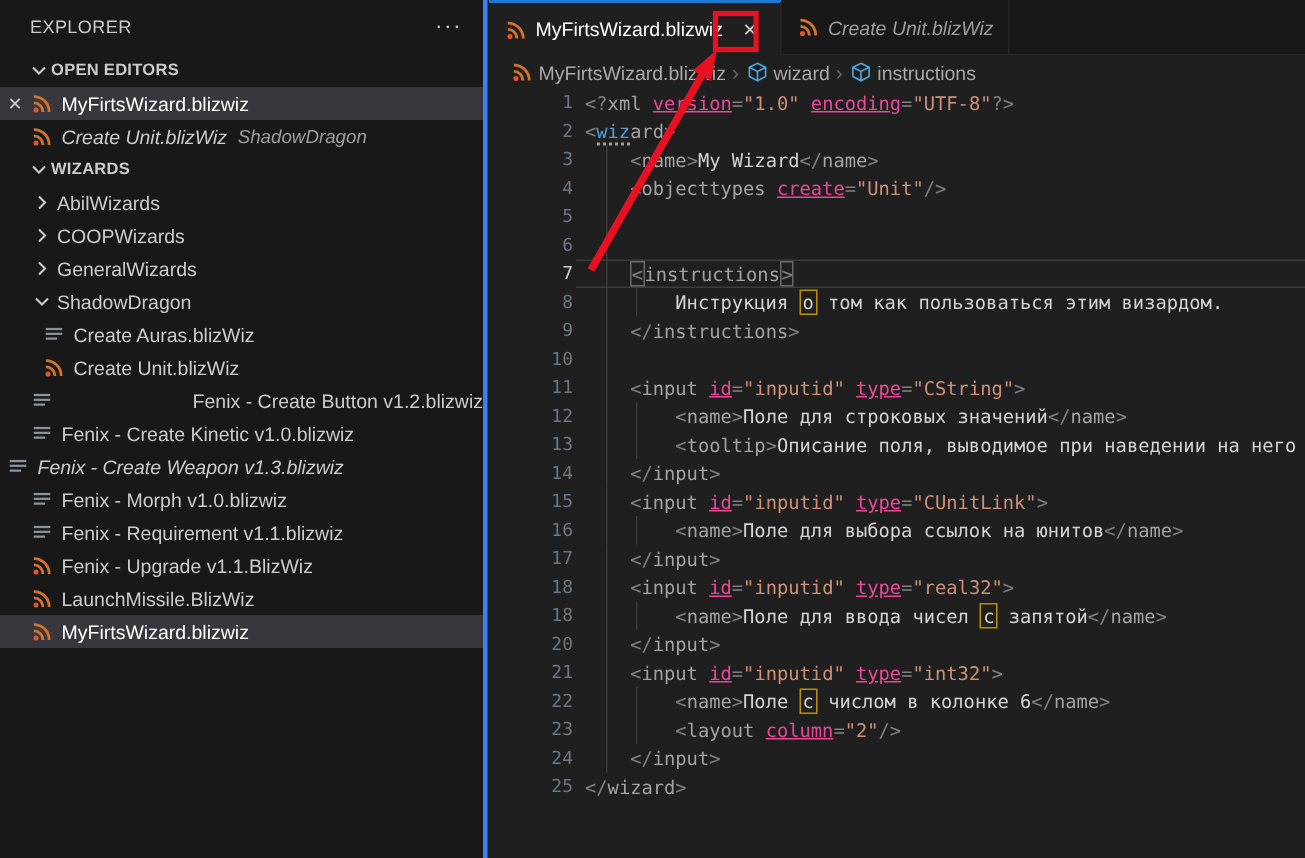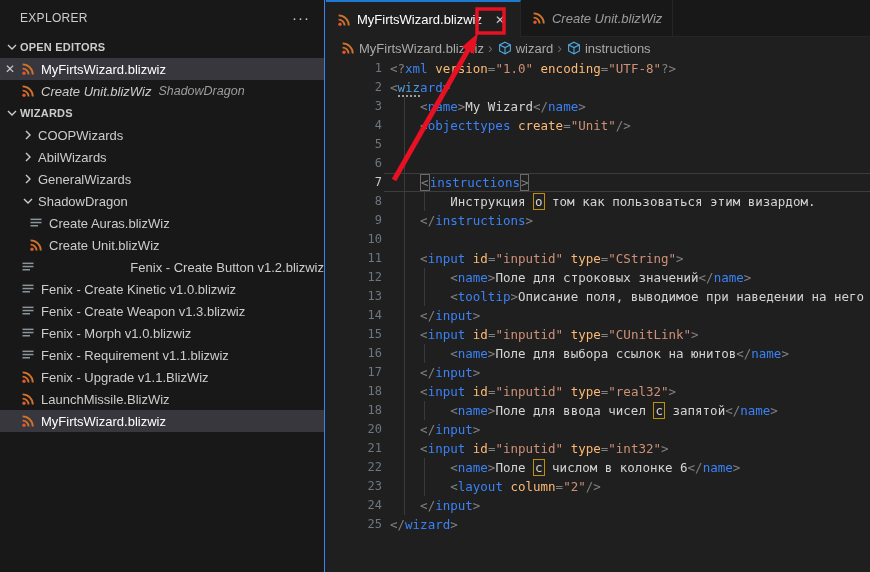--- a/index.html
+++ b/index.html
@@ -4,26 +4,26 @@
 <style>
   * { box-sizing: border-box; }
   html,body { margin:0; padding:0; background:#1f1f1f; }
   #app {
     position:relative; width:870px; height:572px; overflow:hidden;
     background:#1f1f1f; font-family:"Liberation Sans", sans-serif;
     color:#cccccc; cursor:default; user-select:none;
   }
   
   #sidebar { position:absolute; left:0; top:0; width:325px; height:572px;
-    background:#181818; border-right:1px solid #3b82f6; }
+    background:#181818; border-right:3px solid #3b82f6; }
   #sidebar-title-row { height:36px; display:flex; align-items:center;
     justify-content:space-between; padding:0 14px 0 20px; }
   #sidebar-title { font-size:12px; color:#cccccc; letter-spacing:.3px; }
   .ellipsis { font-size:15px; color:#cccccc; letter-spacing:1px; line-height:10px; }
-  .section-header { height:22px; display:flex; align-items:center; padding-left:4px;
+  .section-header { height:22px; display:flex; align-items:center; padding-left:18px;
     font-size:11px; font-weight:bold; color:#cccccc; letter-spacing:.2px; }
   .section-header .chev { width:16px; height:16px; flex:none; display:flex;
     align-items:center; justify-content:center; }
   .row { height:22px; display:flex; align-items:center; font-size:13px;
     color:#cccccc; white-space:nowrap; overflow:hidden; }
   .row.selected { background:#37373d; color:#ffffff; }
   .row .ficon { width:16px; height:16px; flex:none; margin-right:5px; display:flex;
     align-items:center; justify-content:center; }
   .row .chev { width:16px; height:16px; flex:none; display:flex; align-items:center;
     justify-content:center; margin-right:2px; }
@@ -50,21 +50,21 @@
   
   #code { position:absolute; left:0; top:59px; width:544px; }
   .cl { position:relative; height:19px; display:flex;
     font-family:"DejaVu Sans Mono", monospace; font-size:12.5px; line-height:19px; }
   .ln { width:56px; flex:none; text-align:right; color:#6e7681; font-size:12px; }
   .ln.active { color:#cccccc; }
   .lc { padding-left:8px; white-space:pre; position:relative; z-index:1; }
   .guide { position:absolute; top:0; bottom:0; width:1px; background:#3a3a3a; z-index:0; }
   .curline { position:absolute; left:58px; right:0; top:0; height:19px;
     border-top:1px solid #3c3c3c; border-bottom:1px solid #3c3c3c; z-index:0; }
-  .tk-p { color:#808080; } .tk-t { color:#3b82f6; } .tk-a { color:#fdba74; }
+  .tk-p { color:#808080; } .tk-t { color:#a3a3a3; } .tk-a { color:#ec4899;text-decoration:underline; }
   .tk-s { color:#ce9178; } .tk-x { color:#d4d4d4; }
   .tk-ub { color:#d4d4d4; border:1px solid #bf9000; padding:0 1px; }
   .tk-pb { color:#808080; border:1px solid #6a6a6a; }
   .tk-td { color:#569cd6; border-bottom:2px dotted #9e9e9e; }
   
   #annotation-overlay { position:absolute; left:0; top:0; width:870px; height:572px;
     pointer-events:none; z-index:30; }
 </style>
 </head>
 <body>
@@ -116,41 +116,41 @@
         </span>
       <span>WIZARDS</span>
     </div>
     <div id="wizards-tree">
         <div class="row" style="padding-left: 20px;">
           <span class="chev">
             <svg width="16" height="16" viewBox="0 0 16 16">
               <path d="M6 4 L10 8 L6 12" stroke="#cccccc" stroke-width="1.4" fill="none"></path>
             </svg>
           </span>
+          <span>AbilWizards</span>
+        </div>
+        <div class="row" style="padding-left: 20px;">
+          <span class="chev">
+            <svg width="16" height="16" viewBox="0 0 16 16">
+              <path d="M6 4 L10 8 L6 12" stroke="#cccccc" stroke-width="1.4" fill="none"></path>
+            </svg>
+          </span>
           <span>COOPWizards</span>
         </div>
         <div class="row" style="padding-left: 20px;">
           <span class="chev">
             <svg width="16" height="16" viewBox="0 0 16 16">
               <path d="M6 4 L10 8 L6 12" stroke="#cccccc" stroke-width="1.4" fill="none"></path>
             </svg>
           </span>
-          <span>AbilWizards</span>
+          <span>GeneralWizards</span>
         </div>
         <div class="row" style="padding-left: 20px;">
           <span class="chev">
             <svg width="16" height="16" viewBox="0 0 16 16">
-              <path d="M6 4 L10 8 L6 12" stroke="#cccccc" stroke-width="1.4" fill="none"></path>
-            </svg>
-          </span>
-          <span>GeneralWizards</span>
-        </div>
-        <div class="row" style="padding-left: 20px;">
-          <span class="chev">
-            <svg width="16" height="16" viewBox="0 0 16 16">
               <path d="M4 6 L8 10 L12 6" stroke="#cccccc" stroke-width="1.4" fill="none"></path>
             </svg>
           </span>
           <span>ShadowDragon</span>
         </div>
         <div class="row" style="padding-left: 28px; text-align: center;">
           <span class="ficon">
             <svg width="16" height="16" viewBox="0 0 16 16">
               <rect x="2.5" y="3.6" width="11" height="1.5" fill="#8a9499"></rect>
               <rect x="2.5" y="6.8" width="11" height="1.5" fill="#8a9499"></rect>
@@ -182,21 +182,21 @@
         <div class="row" style="padding-left: 20px; text-align: right;">
           <span class="ficon">
             <svg width="16" height="16" viewBox="0 0 16 16">
               <rect x="2.5" y="3.6" width="11" height="1.5" fill="#8a9499"></rect>
               <rect x="2.5" y="6.8" width="11" height="1.5" fill="#8a9499"></rect>
               <rect x="2.5" y="10" width="7.5" height="1.5" fill="#8a9499"></rect>
             </svg>
           </span>
           <span>Fenix - Create Kinetic v1.0.blizwiz</span>
         </div>
-        <div class="row" style="padding-left: 20px;">
+        <div class="row" style="padding-left: 4px; font-style: italic;">
           <span class="ficon">
             <svg width="16" height="16" viewBox="0 0 16 16">
               <rect x="2.5" y="3.6" width="11" height="1.5" fill="#8a9499"></rect>
               <rect x="2.5" y="6.8" width="11" height="1.5" fill="#8a9499"></rect>
               <rect x="2.5" y="10" width="7.5" height="1.5" fill="#8a9499"></rect>
             </svg>
           </span>
           <span>Fenix - Create Weapon v1.3.blizwiz</span>
         </div>
         <div class="row" style="padding-left: 20px;">

